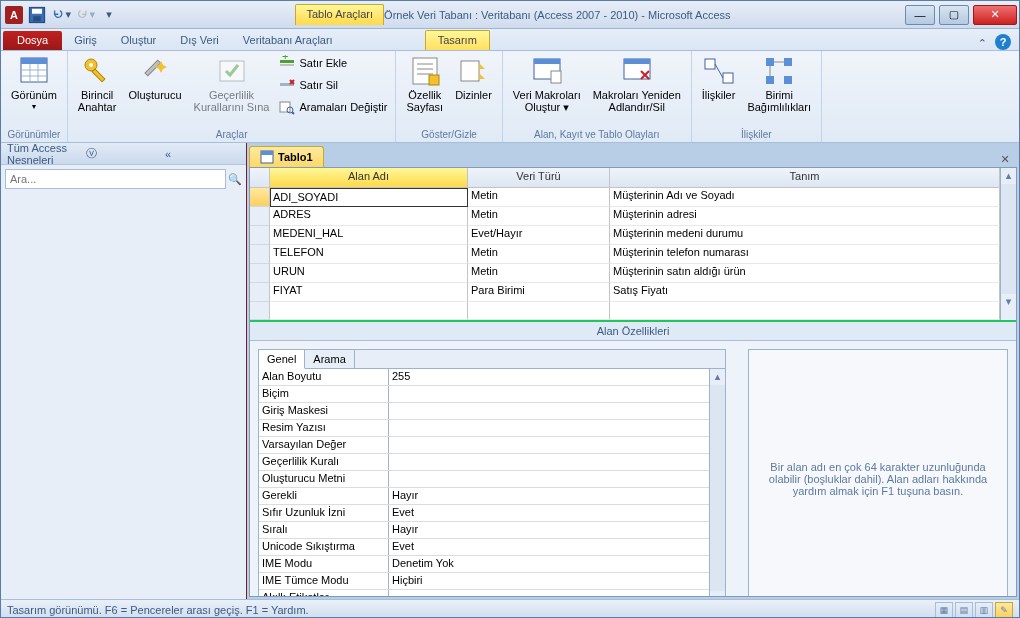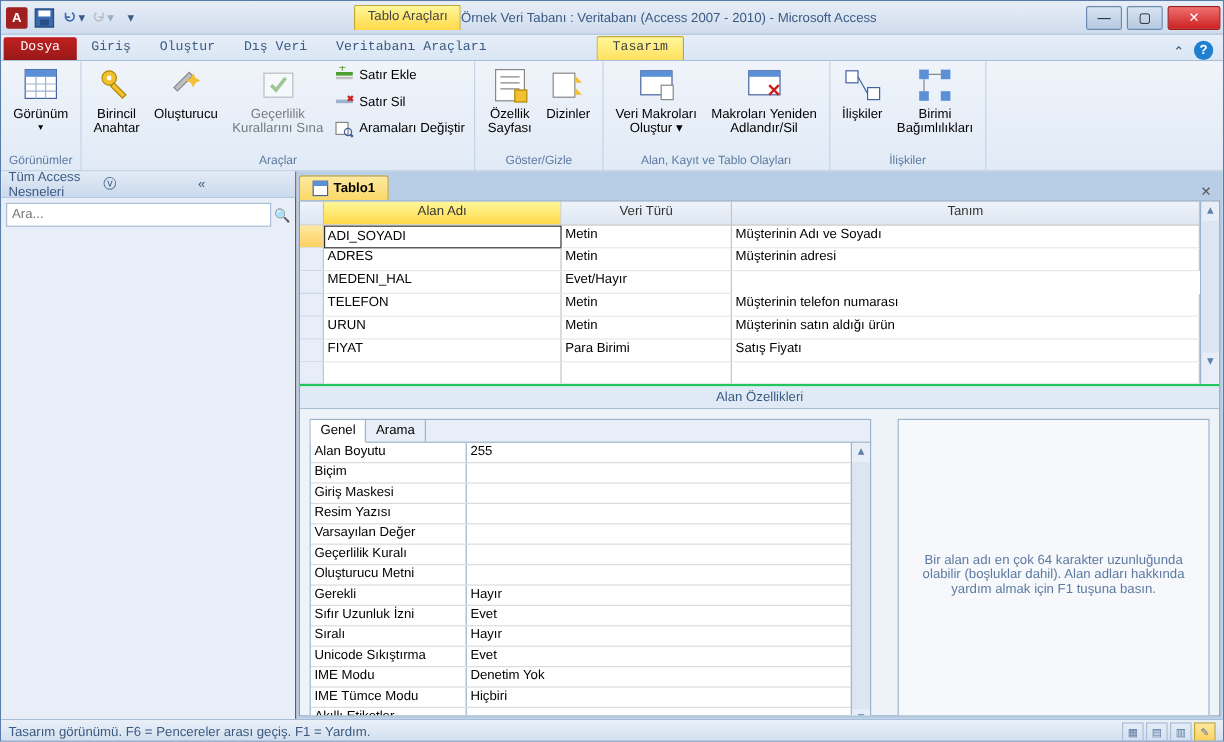--- a/index.html
+++ b/index.html
@@ -12,21 +12,21 @@
 .qat-btn { width: 20px; height: 20px; display: flex; align-items: center; justify-content: center; color: #3b5a82; cursor: pointer; }
 .titlebar-center { flex: 1; text-align: center; color: #3b5a82; display: flex; align-items: center; justify-content: center; gap: 0; }
 .table-tools-tab { background: linear-gradient(#fff799, #ffd94a); border: 1px solid #c5a935; border-bottom: none; padding: 3px 10px 5px; border-radius: 2px 2px 0 0; color: #444; }
 .titlebar-title { color: #3b5a82; }
 .window-controls { display: flex; }
 .win-btn { width: 30px; height: 20px; margin: 2px; display: flex; align-items: center; justify-content: center; background: linear-gradient(#d8e4f2, #b5c9e2); border: 1px solid #6a8bb0; border-radius: 2px; cursor: pointer; }
 .win-btn.close { background: linear-gradient(#f07070, #cc2020); border-color: #a01818; color: #fff; width: 44px; }
 
 
 .menu-tabs { height: 22px; background: linear-gradient(#e6eef8, #dae6f4); display: flex; align-items: end; padding: 0 2px; border-bottom: 1px solid #a8bdd8; }
-.menu-tab { padding: 3px 12px 4px; color: #3b5a82; cursor: pointer; font-family: Liberation Mono, monospace; }
+.menu-tab { padding: 3px 12px 4px; color: #3b5a82; cursor: pointer; }
 .menu-tab.file { background: linear-gradient(#c02020, #9a1818); color: #fff; border-radius: 2px 2px 0 0; padding: 3px 14px 4px; }
 .menu-tab.active { background: linear-gradient(#fff799, #ffe060); border: 1px solid #c5a935; border-bottom: none; border-radius: 2px 2px 0 0; color: #444; }
 .menu-tab-spacer { flex: 1; }
 .help-icon { width: 16px; height: 16px; background: #2080d0; border-radius: 50%; color: #fff; display: flex; align-items: center; justify-content: center; font-weight: bold; margin-right: 6px; cursor: pointer; }
 .chevron-icon { color: #3b5a82; margin-right: 8px; cursor: pointer; }
 
 
 .ribbon { height: 92px; background: linear-gradient(#f0f4fa, #e0eaf6); display: flex; border-bottom: 1px solid #a8bdd8; }
 .ribbon-group { border-right: 1px solid #c4d4e8; padding: 2px 6px 0; display: flex; flex-direction: column; }
 .ribbon-group-body { flex: 1; display: flex; align-items: flex-start; gap: 4px; }
@@ -379,20 +379,21 @@
               <div class="grid-row">
                 <div class="grid-cell selector"></div>
                 <div class="grid-cell field">ADRES</div>
                 <div class="grid-cell type">Metin</div>
                 <div class="grid-cell desc">Müşterinin adresi</div>
               </div>
               <div class="grid-row">
                 <div class="grid-cell selector"></div>
                 <div class="grid-cell field">MEDENI_HAL</div>
                 <div class="grid-cell type">Evet/Hayır</div>
+                <div class="grid-cell desc">Müşterinin medeni durumu</div>
               </div>
               <div class="grid-row">
                 <div class="grid-cell selector"></div>
                 <div class="grid-cell field">TELEFON</div>
                 <div class="grid-cell type">Metin</div>
                 <div class="grid-cell desc">Müşterinin telefon numarası</div>
               </div>
               <div class="grid-row">
                 <div class="grid-cell selector"></div>
                 <div class="grid-cell field">URUN</div>

